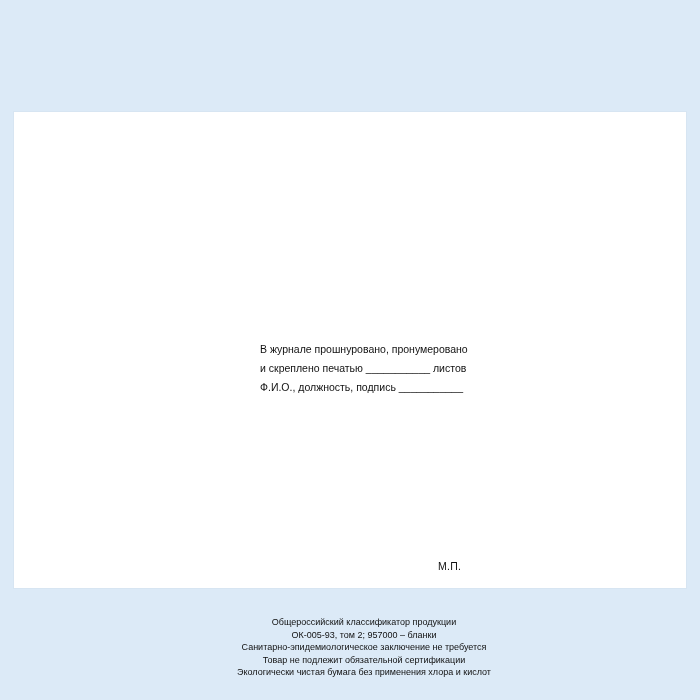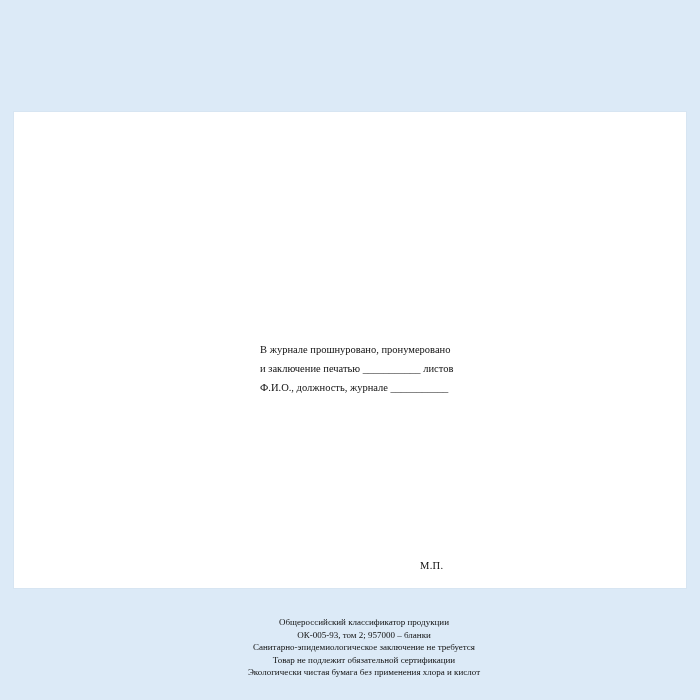--- a/index.html
+++ b/index.html
@@ -10,21 +10,20 @@
     width: 700px;
     height: 700px;
     background: #dceaf7;
     font-family: "Liberation Sans", sans-serif;
     overflow: hidden;
   }
   .stage {
     position: relative;
     width: 700px;
     height: 636px;
-    font-family: Liberation Serif, serif;
   }
   .page {
     position: absolute;
     left: 14px;
     top: 112px;
     width: 672px;
     height: 476px;
     background: #ffffff;
     box-shadow: 0 0 0 1px rgba(0,0,0,0.02);
   }
@@ -37,21 +36,21 @@
     font-size: 10.5px;
     line-height: 19px;
     text-align: left;
     white-space: nowrap;
   }
   .block-main .line {
     display: block;
   }
   .stamp {
     position: absolute;
-    left: 406px;
+    left: 424px;
     top: 448px;
     font-size: 10.5px;
     color: #111111;
     letter-spacing: 0.3px;
   }
   .footer {
     position: absolute;
     left: 0;
     top: 504px;
     width: 700px;
@@ -66,22 +65,22 @@
   }
 </style>
 </head>
 <body>
 
 <div class="stage">
   <div class="page">
 
     <div class="block-main">
       <span class="line">В журнале прошнуровано, пронумеровано</span>
-      <span class="line">и  заключение  печатью ___________  листов</span>
-      <span class="line">Ф.И.О.,  должность,  журнале ___________</span>
+      <span class="line">и  скреплено  печатью ___________  листов</span>
+      <span class="line">Ф.И.О.,  должность,  подпись ___________</span>
     </div>
 
     <div class="stamp">М.П.</div>
 
     <div class="footer">
       <span class="fline">Общероссийский классификатор продукции</span>
       <span class="fline">ОК-005-93, том 2; 957000 – бланки</span>
       <span class="fline">Санитарно-эпидемиологическое заключение не требуется</span>
       <span class="fline">Товар не подлежит обязательной сертификации</span>
       <span class="fline">Экологически чистая бумага без применения хлора и кислот</span>

